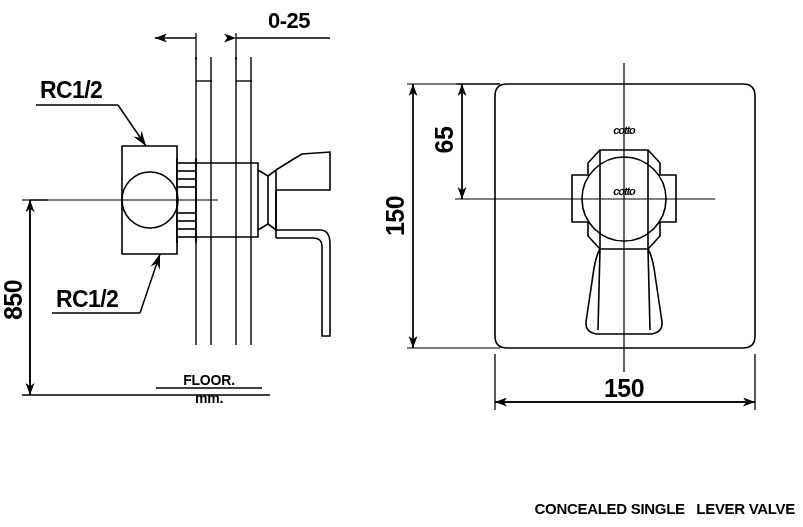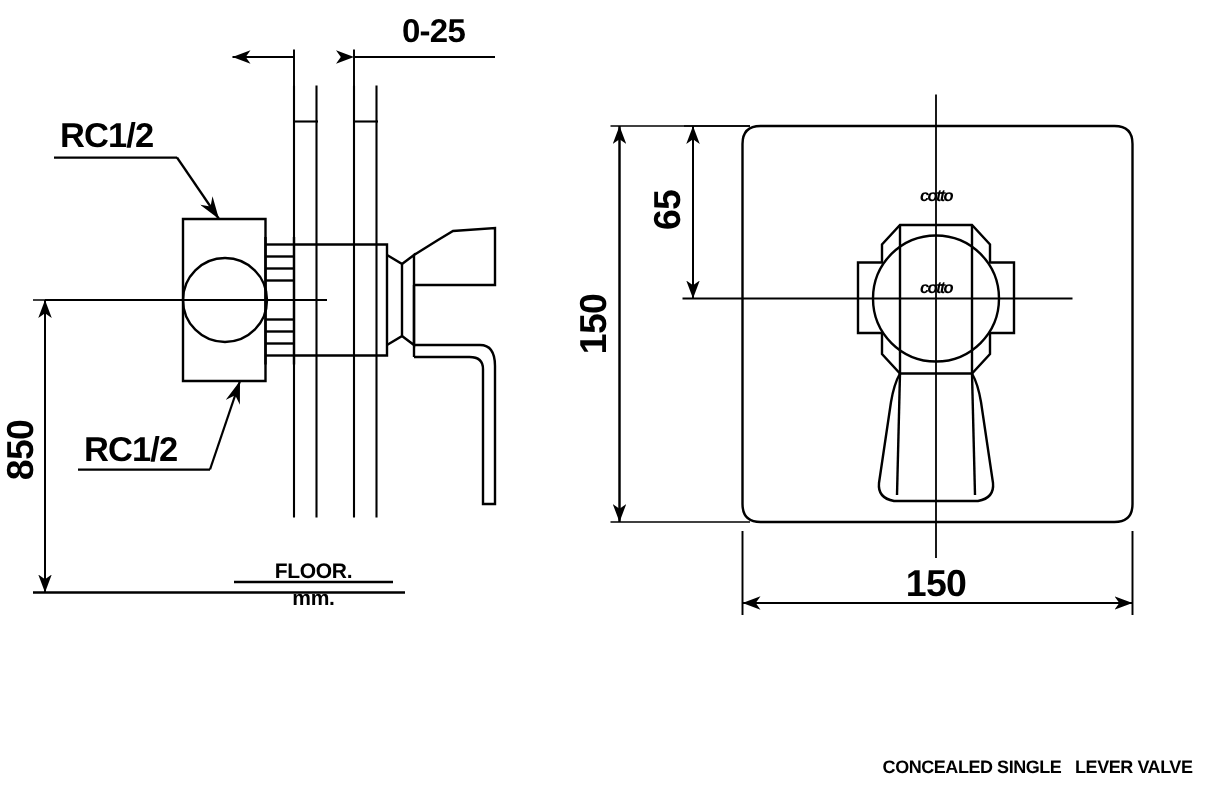--- a/index.html
+++ b/index.html
@@ -24,21 +24,21 @@
     top: 0;
   }
   .title-block {
     position: absolute;
     right: 8px;
     bottom: 8px;
     text-align: right;
     line-height: 1.35;
   }
   .title-main {
-    font-size: 12px;
+    font-size: 15px;
     font-weight: bold;
     letter-spacing: -0.3px;
     white-space: pre;
     display: block;
   }
   .title-model {
     font-size: 12px;
     font-weight: bold;
     letter-spacing: 0.6px;
     display: block;

